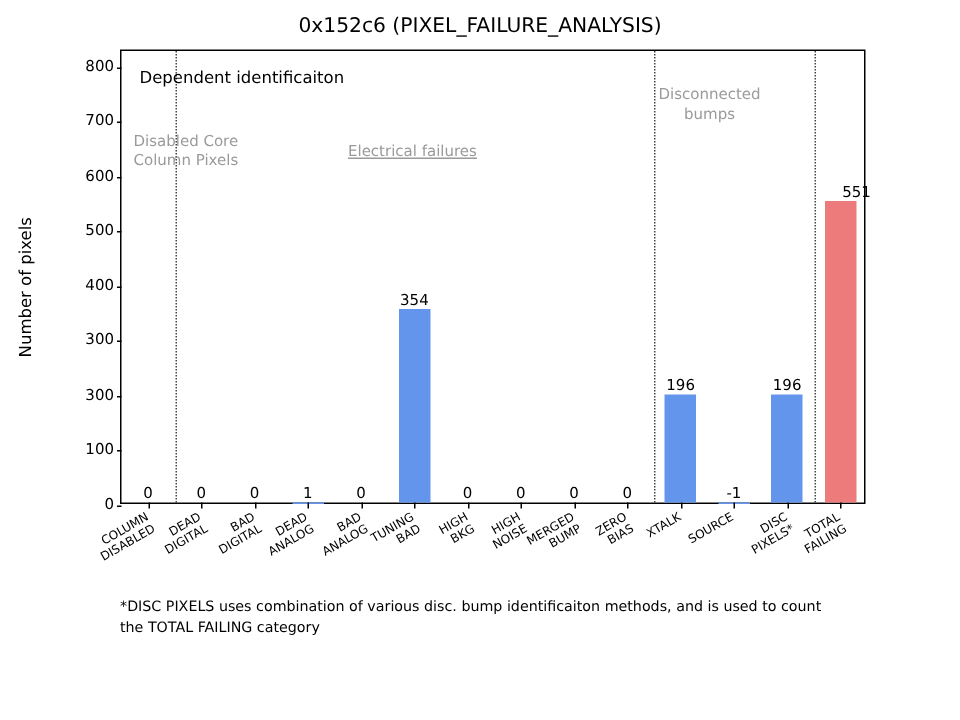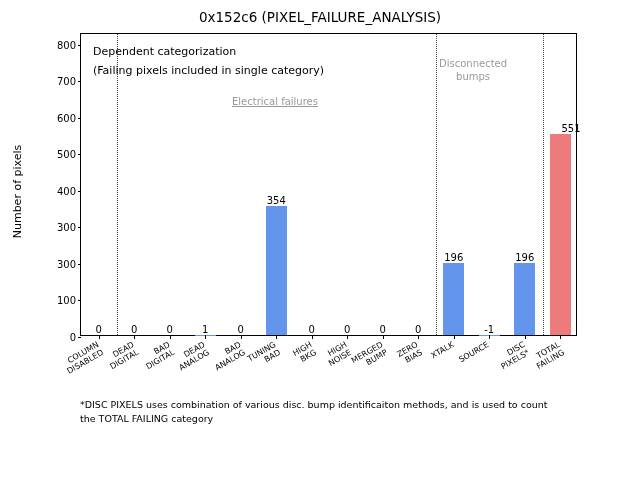--- a/index.html
+++ b/index.html
@@ -194,23 +194,24 @@
         <div class="bar total" style="left: 468.955px; width: 20.59px; height: 201.148px;"></div>
         <div class="barlabel" style="left: 490px; top: 88.8518px;">551</div>
         <div class="xtickmark" style="left: 479.25px;"></div>
       </div>
     <div id="dividers">
         <div class="vline" style="left: 35.5px;"></div>
         <div class="vline" style="left: 355px;"></div>
         <div class="vline" style="left: 461.5px;"></div>
       </div>
 
-    <div class="note-bold" style="left:12px; top:10px;">Dependent categorization</div>
-    <div class="note-bold" style="left:12px; top:29px;">(Failing pixels included in single category)</div>
-
+    <div class="note-bold" style="left:12px; top:10px;">Dependent identificaiton</div>
+
+    <div class="annot" style="left:8px; top:55px;">Disabled Core
+Column Pixels</div>
     <div class="annot" style="left:151px; top:62px;text-decoration:underline;">Electrical failures</div>
     <div class="annot" style="left:358px; top:24px; text-align:center;">Disconnected
 bumps</div>
   </div>
 
   <div id="xticks">
       <div class="xtick" style="left: 95.75px; transform: translateX(-100%) rotate(-30deg); transform-origin: right top;">COLUMN
 DISABLED</div>
       <div class="xtick" style="left: 131.25px; transform: translateX(-100%) rotate(-30deg); transform-origin: right top;">DEAD
 DIGITAL</div>

